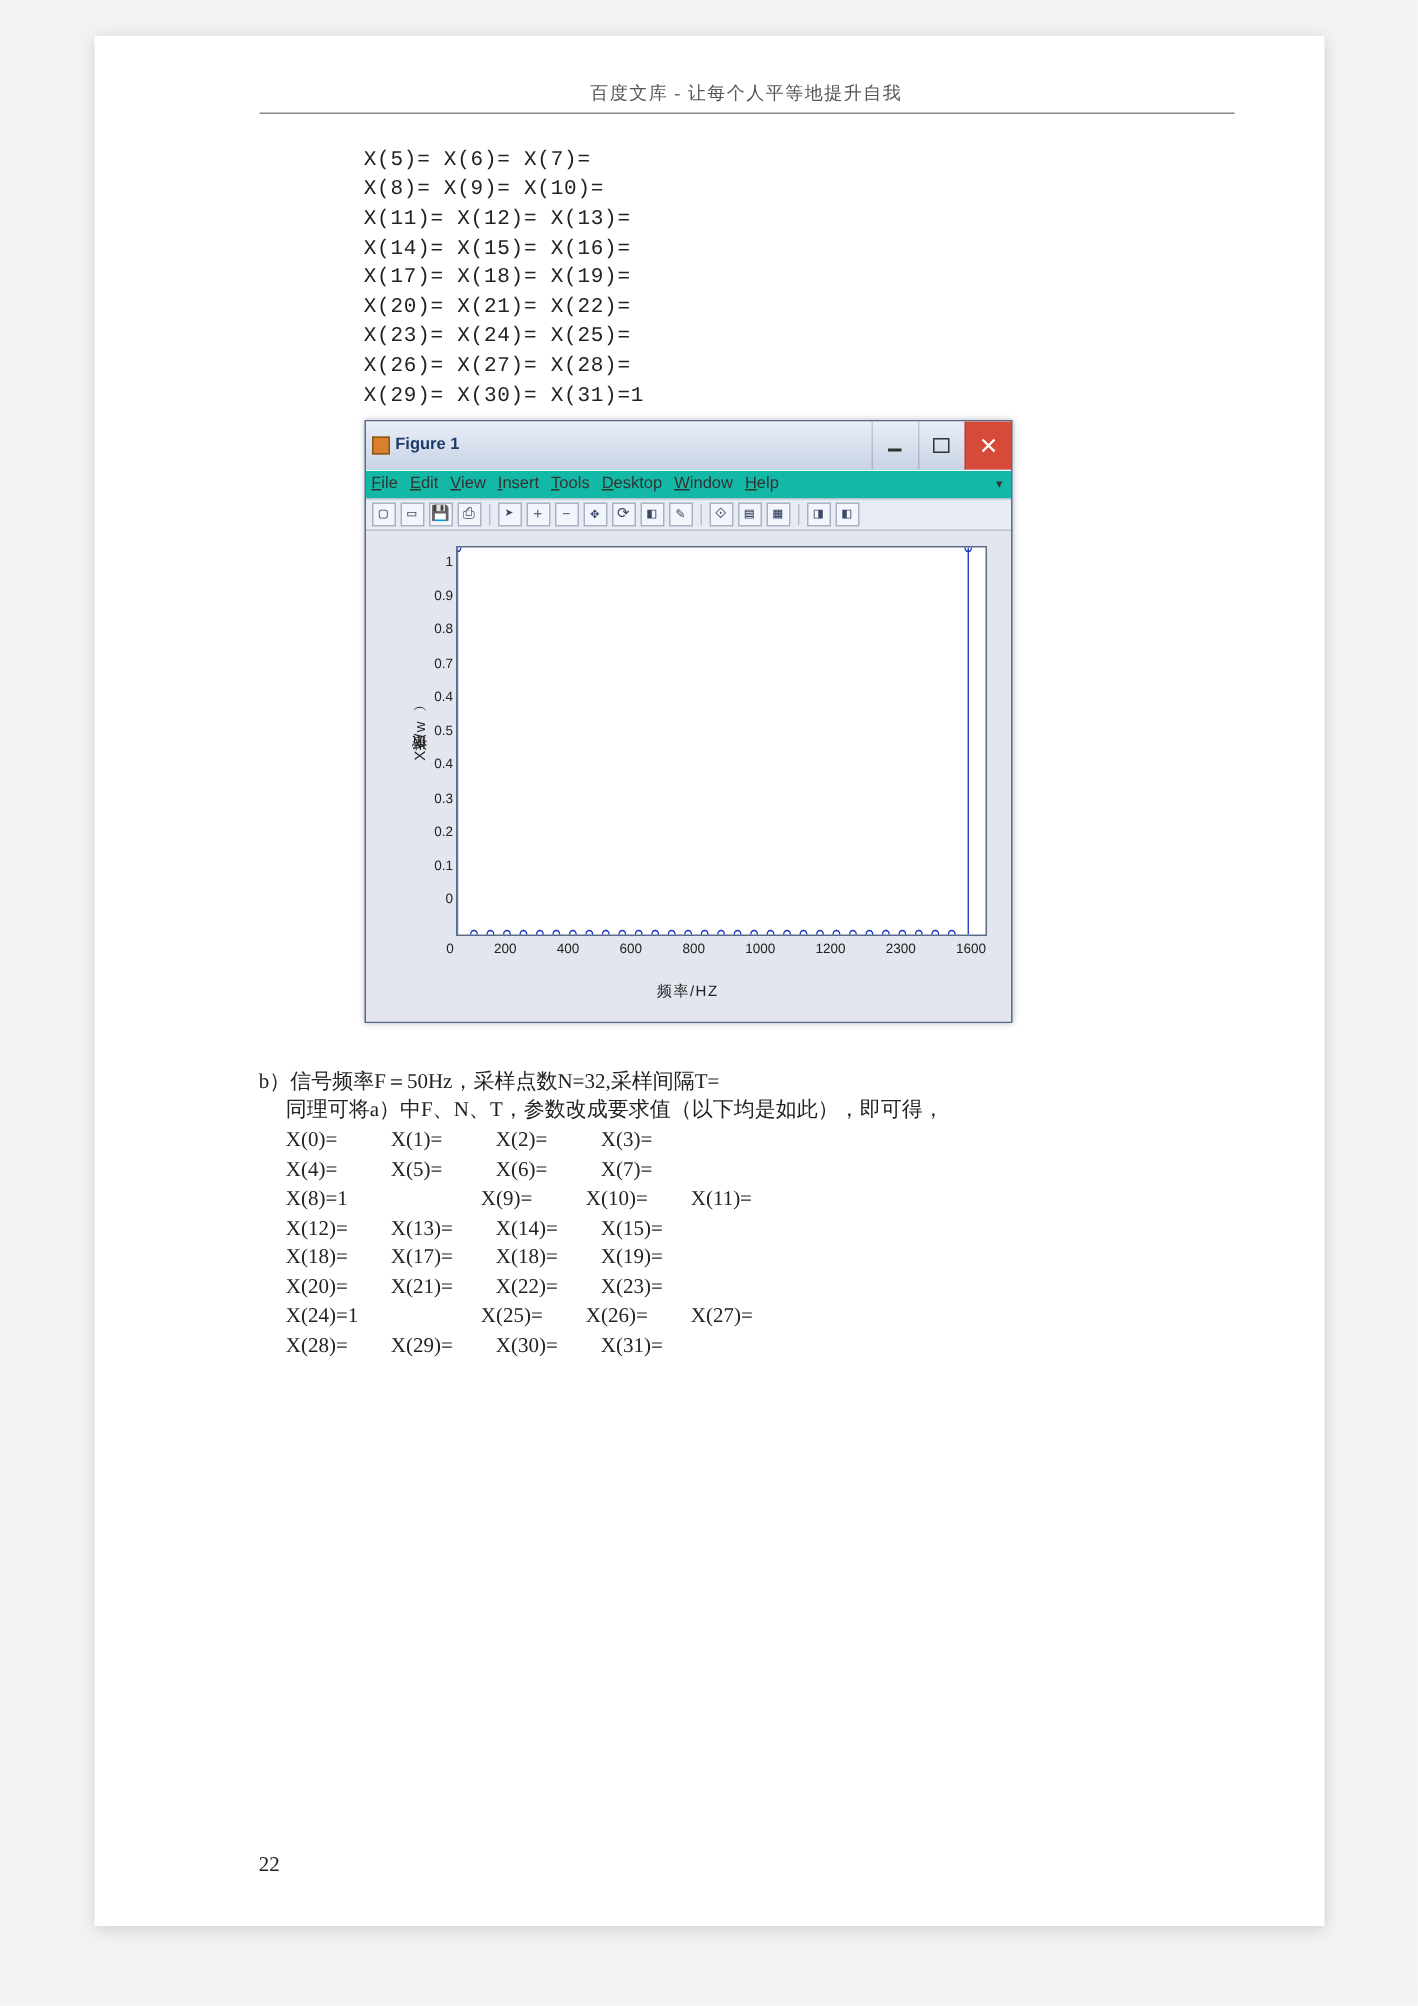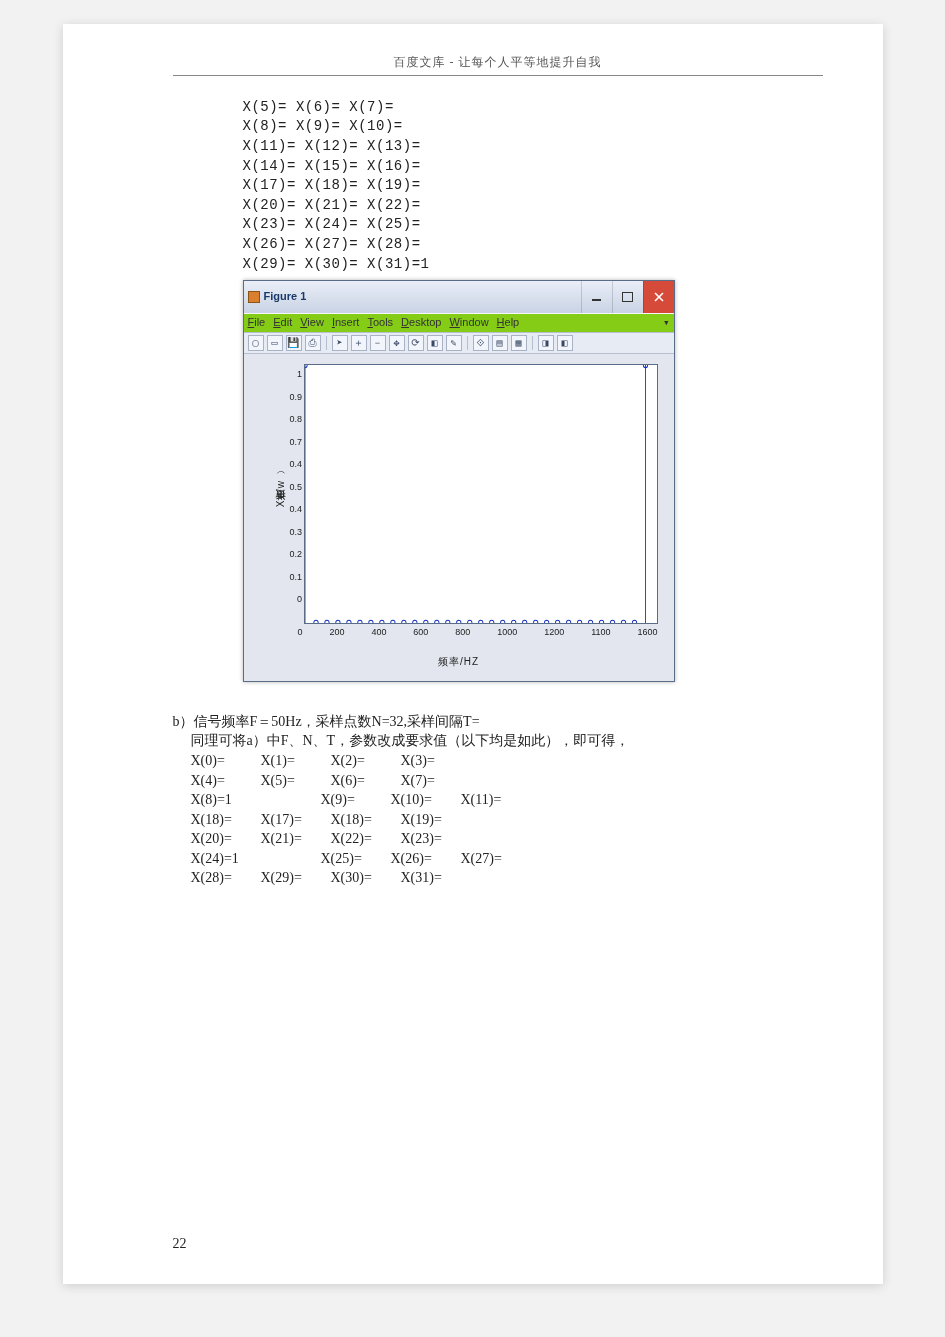--- a/index.html
+++ b/index.html
@@ -92,21 +92,21 @@
   .wbtn.max::before { content:""; width:9px; height:8px; border:1px solid #333; display:block;}
   .wbtn.close { background:#d64a3a; }
   .wbtn.close svg { width:10px; height:10px; }
   .wbtn.close svg line { stroke:#fff; stroke-width:1.6; }
 
   .menubar {
     display:flex;
     align-items:center;
     justify-content:space-between;
     height:18px;
-    background:#84cc16;
+    background:#14b8a6;
     border-top:1px solid #f5f7fb;
     border-bottom:1px solid #b7bfcf;
     padding:0 4px;
   }
   .menubar-items { display:flex; gap:8px; font-size:11px; color:#333; }
   .menubar-items span u { text-decoration: underline; }
   .menu-expand {
     font-size:11px;
     color:#333;
     font-family: monospace;
@@ -374,21 +374,21 @@
         </div>
       </div>
       <div class="xticks" id="xticks">
           <span>0</span>
           <span>200</span>
           <span>400</span>
           <span>600</span>
           <span>800</span>
           <span>1000</span>
           <span>1200</span>
-          <span>1100</span>
+          <span>2300</span>
           <span>1600</span>
         </div>
       <div class="xaxis-label">频率/HZ</div>
     </div>
   </div>
 
   <div class="section-b">
     <div>b）信号频率F＝50Hz，采样点数N=32,采样间隔T=</div>
     <div class="table-like">
       <div>同理可将a）中F、N、T，参数改成要求值（以下均是如此），即可得，</div>
@@ -406,20 +406,26 @@
             <div class="cell">X(7)=</div>
           </div>
           <div class="row">
             <div class="cell w">X(8)=1</div>
             <div class="cell" style="width: 0px;"></div>
             <div class="cell">X(9)=</div>
             <div class="cell">X(10)=</div>
             <div class="cell">X(11)=</div>
           </div>
           <div class="row">
+            <div class="cell">X(12)=</div>
+            <div class="cell">X(13)=</div>
+            <div class="cell">X(14)=</div>
+            <div class="cell">X(15)=</div>
+          </div>
+          <div class="row">
             <div class="cell">X(18)=</div>
             <div class="cell">X(17)=</div>
             <div class="cell">X(18)=</div>
             <div class="cell">X(19)=</div>
           </div>
           <div class="row">
             <div class="cell">X(20)=</div>
             <div class="cell">X(21)=</div>
             <div class="cell">X(22)=</div>
             <div class="cell">X(23)=</div>

